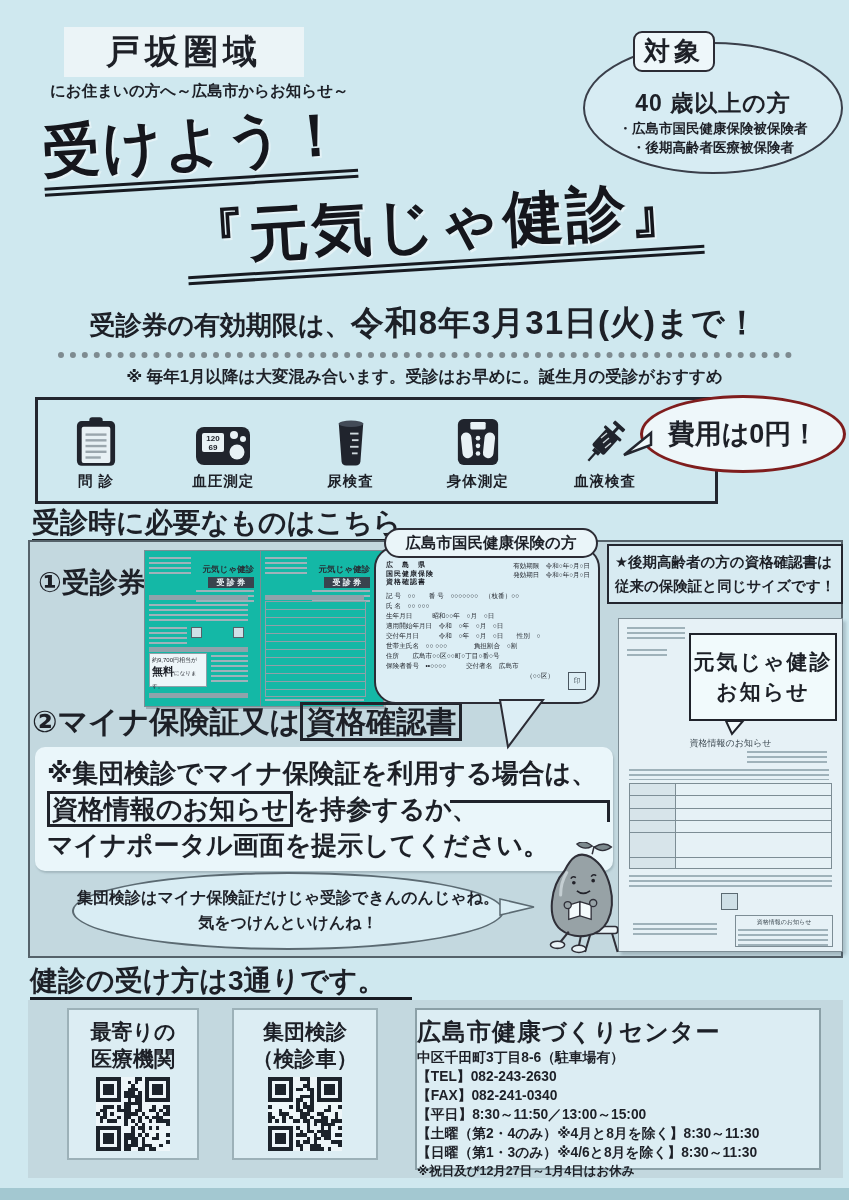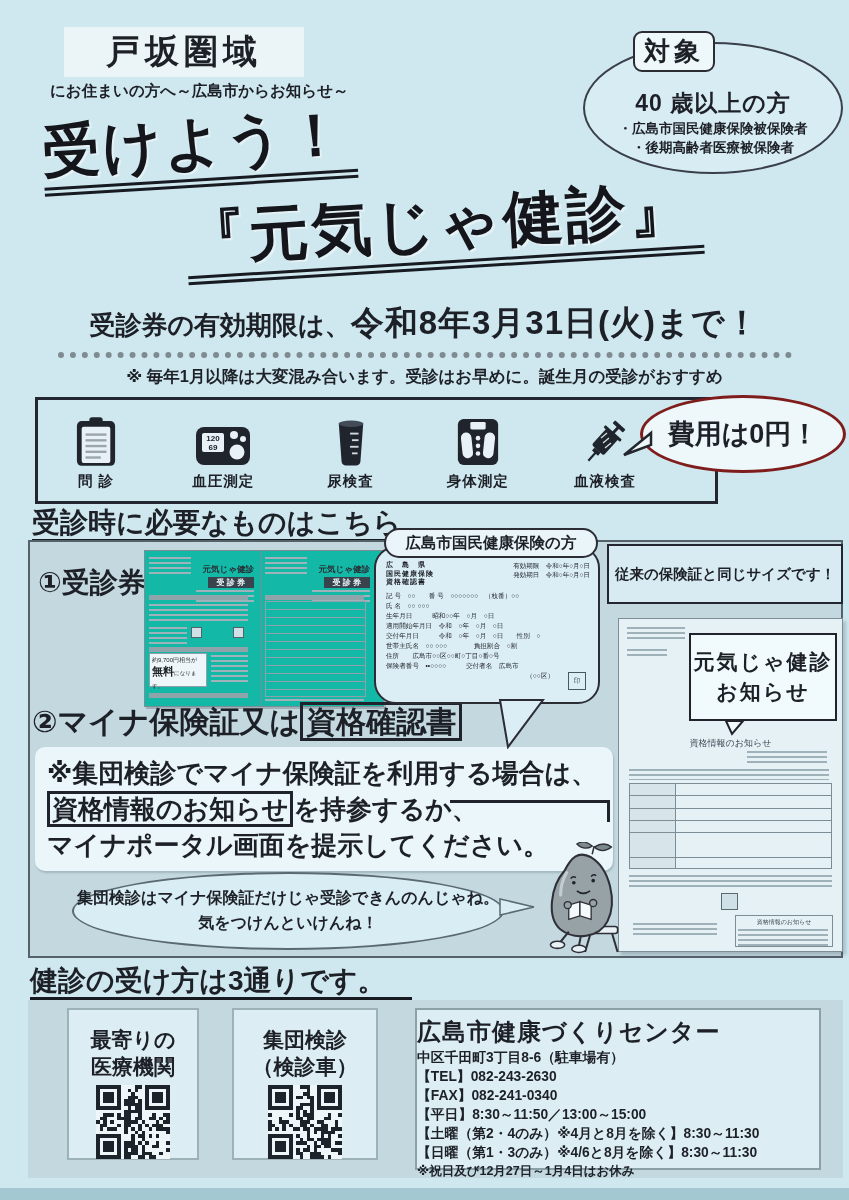--- a/index.html
+++ b/index.html
@@ -108,21 +108,21 @@
                  display:flex;flex-direction:column;align-items:center;justify-content:center;}
   .mb1,.mb2{font-size:16px;font-weight:700;}
   .mb2{margin-top:4px;}
   .mascot-tail{left:468px;top:352px;}
   .mascot{left:502px;top:300px;width:102px;height:114px;z-index:2;}
 
   
   .methods-heading{position:absolute;left:30px;top:962px;font-size:28px;font-weight:900;}
   .bottom-panel{position:absolute;left:28px;top:1000px;width:815px;height:178px;background:#c3d8df;}
   .bottom-panel > div{position:absolute;}
-  .opt-box{top:8px;height:152px;background:#dcedf3;border:2px solid #9cb1b8;text-align:center;padding-top:16px;}
+  .opt-box{top:8px;height:152px;background:#dcedf3;border:2px solid #9cb1b8;text-align:center;padding-top:8px;}
   .opt1{left:39px;width:132px;}  .opt2{left:204px;width:146px;}
   .opt-line{font-size:21px;font-weight:900;line-height:27px;}
   .qr{width:74px;height:74px;margin:5px auto 0;}
   .center-box{left:387px;top:8px;width:406px;height:162px;background:#dcedf3;border:2px solid #8ba0a7;padding:6px 0 0 0;}
   .center-name{font-size:24px;font-weight:900;letter-spacing:1px;}
   .center-line{font-size:13.8px;font-weight:700;line-height:19px;white-space:nowrap;}
   .center-note{font-size:12.5px;font-weight:700;line-height:18px;}
   .bottom-band{position:absolute;left:0;top:1188px;width:849px;height:12px;background:#a3c8d1;}
 </style>
 </head>
@@ -304,20 +304,21 @@
       </div>
       <div class="card-stamp">印</div>
     </div>
     <div class="bubble-tail">
       <svg width="50" height="52">
           <path d="M3 2 L46 2 L11 49 Z" fill="#dceef5" stroke="#2c2c35" stroke-width="2"></path>
         </svg>
     </div>
 
     <div class="kouki-box">
+      <div>★後期高齢者の方の資格確認書は</div>
       <div>従来の保険証と同じサイズです！</div>
     </div>
 
     <div class="shikaku-doc">
       <div class="s" style="left:8px;top:8px;width:58px;height:13px"></div>
       <div class="s" style="left:8px;top:30px;width:40px;height:7px"></div>
       <div class="sd-callout">
         <div>元気じゃ健診</div>
         <div>お知らせ</div>
       </div>

